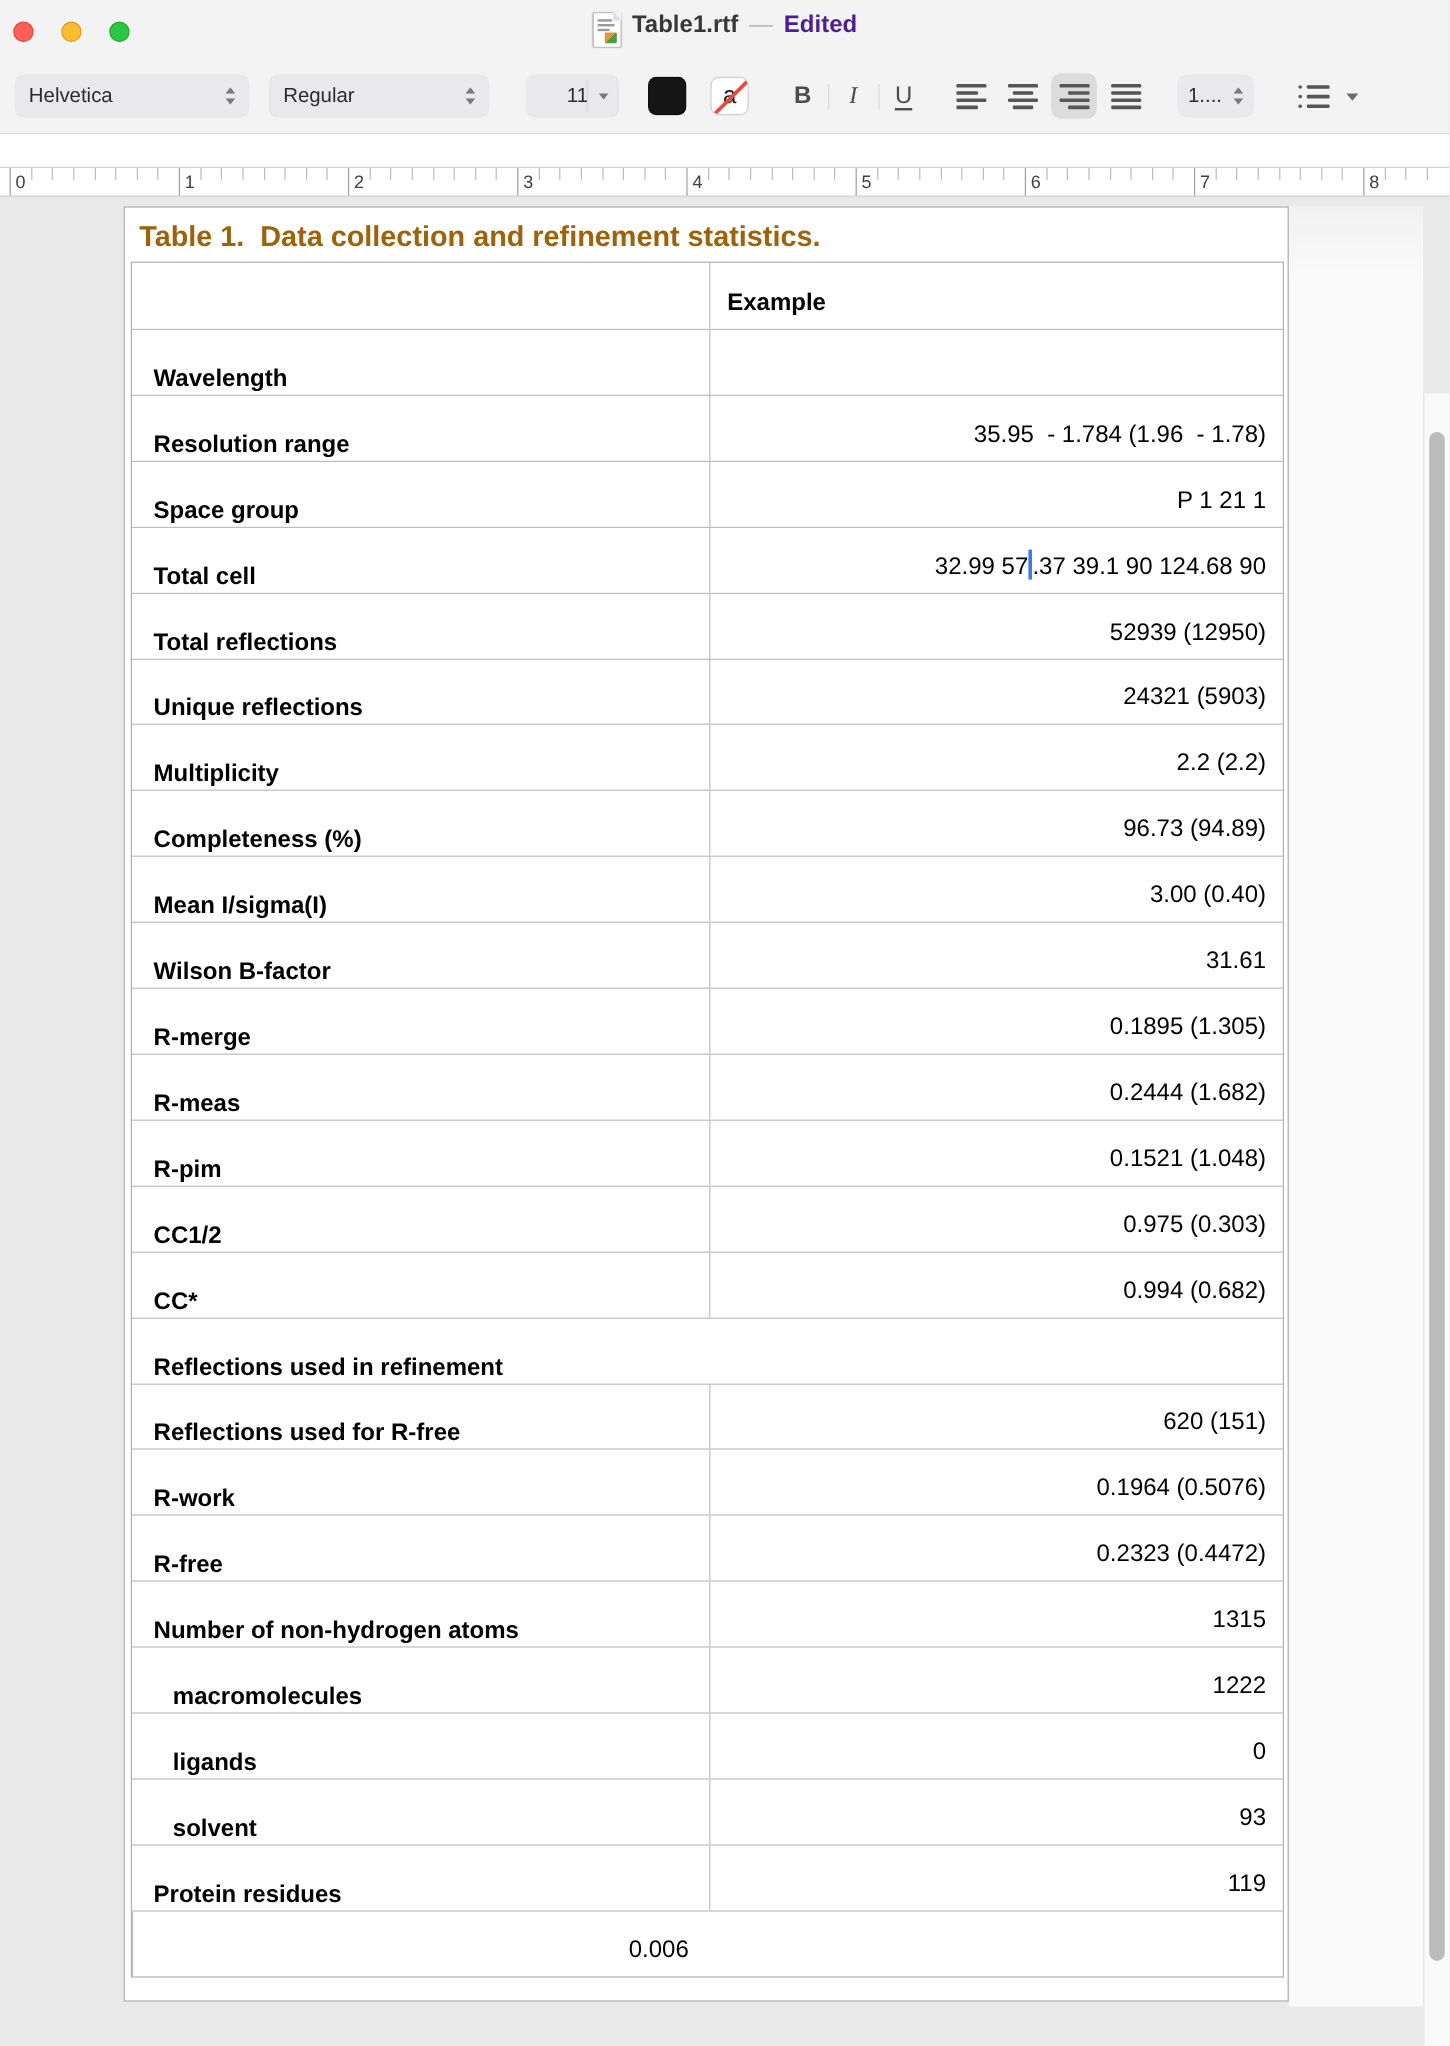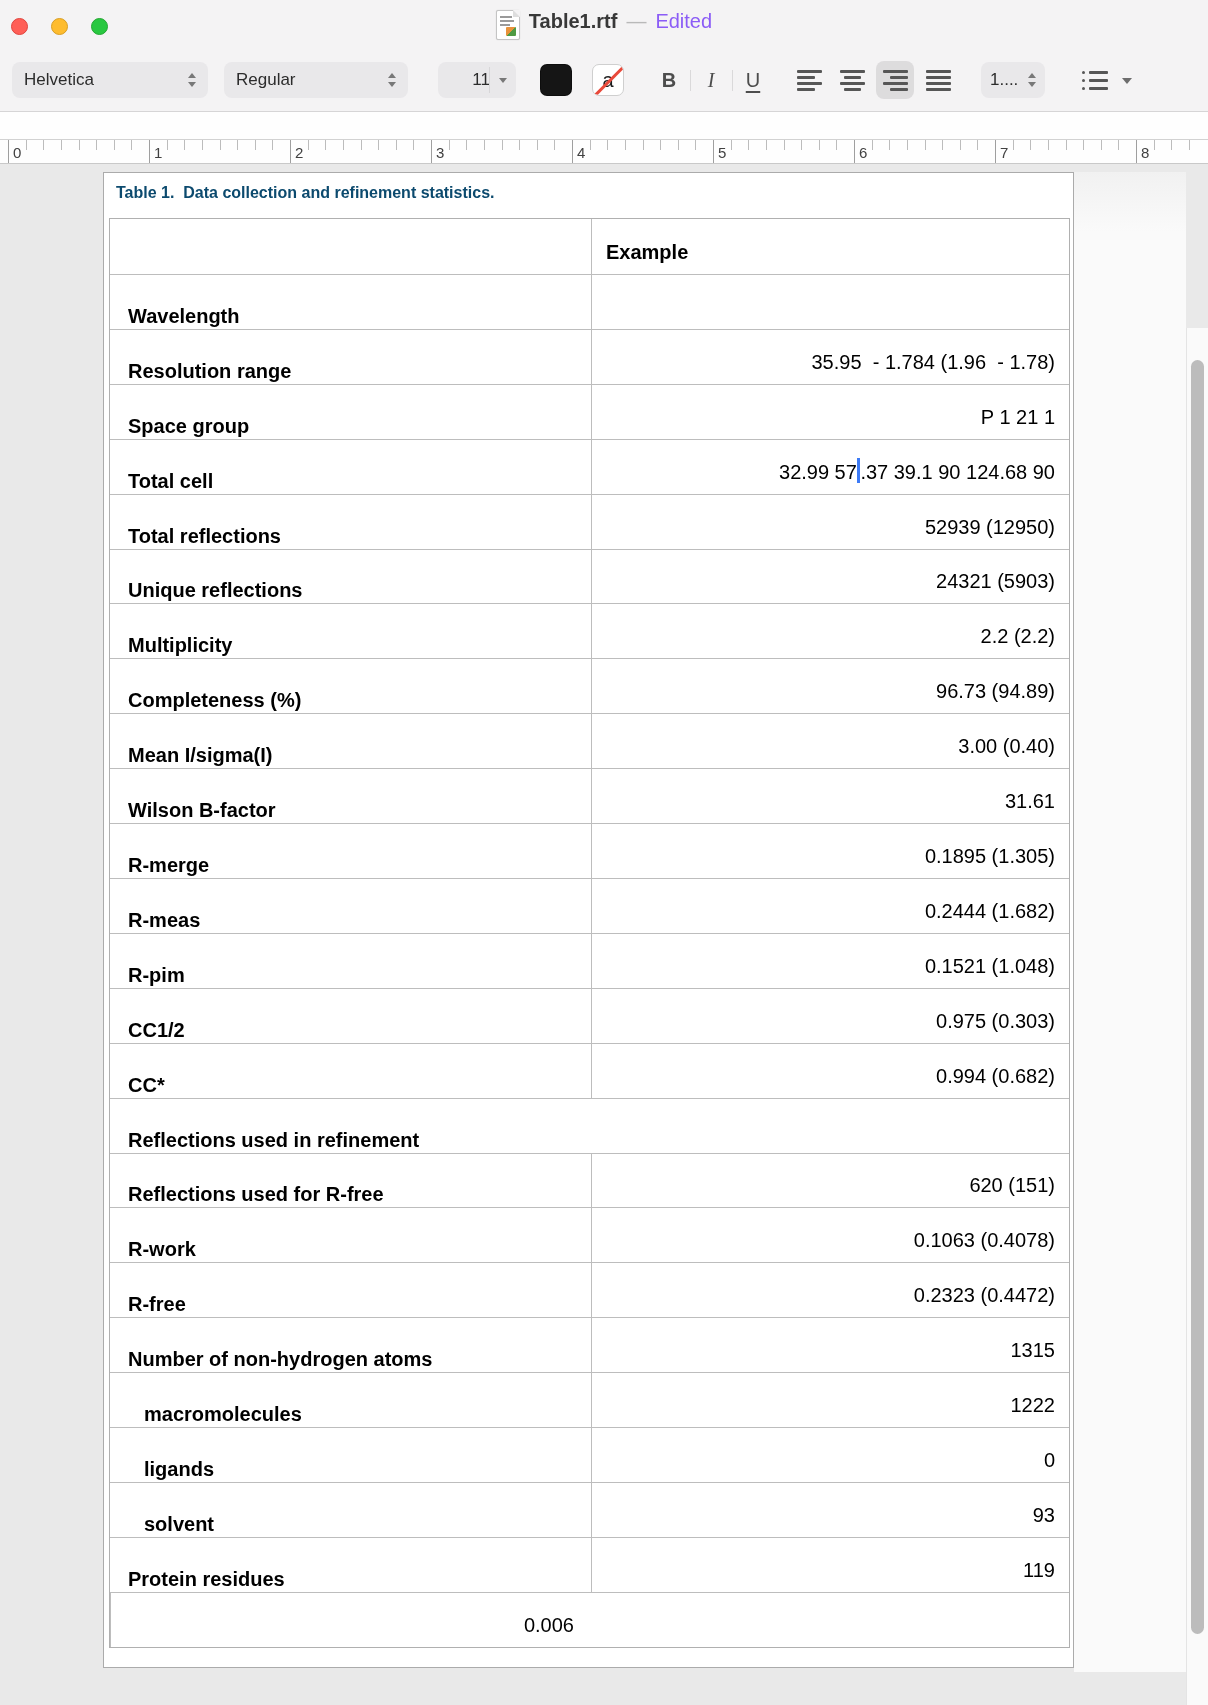--- a/index.html
+++ b/index.html
@@ -17,21 +17,21 @@
               display:flex;align-items:flex-start;justify-content:center;gap:9px;}
   .docicon{position:relative;width:22px;height:28px;background:#fff;border:1px solid #c4c4c4;
            border-radius:2px;box-shadow:0 0 1px rgba(0,0,0,.2);}
   .docicon .fold{position:absolute;right:-1px;top:-1px;width:0;height:0;
                  border-left:7px solid #dedede;border-top:7px solid #f4f3f4;}
   .docicon .ln{position:absolute;left:3px;height:2px;background:#9a9a9a;}
   .docicon .pic{position:absolute;left:9px;bottom:3px;width:10px;height:9px;
                 background:linear-gradient(135deg,#e8923a 0 50%,#4f9a43 50% 100%);border-radius:1px;}
   .title-main{font-size:20px;font-weight:700;color:#383838;}
   .title-dash{font-size:20px;color:#b9b9b9;}
-  .title-status{font-size:20px;color:#8b5cf6;}
+  .title-status{font-size:20px;color:#4c1d95;font-weight:bold;}
 
   .field{position:absolute;top:62px;height:36px;background:#e9e8ea;border-radius:8px;
          display:flex;align-items:center;box-sizing:border-box;padding:0 12px;
          color:#2c2c2c;font-size:17px;}
   .field .grow{flex:1;}
   .updown{display:flex;flex-direction:column;gap:4px;align-items:center;}
   .tri-up{width:0;height:0;border-left:4.5px solid transparent;border-right:4.5px solid transparent;
           border-bottom:5.5px solid #787878;}
   .tri-dn{width:0;height:0;border-left:4.5px solid transparent;border-right:4.5px solid transparent;
           border-top:5.5px solid #787878;}
@@ -71,21 +71,21 @@
         border-left:7px solid transparent;border-right:7px solid transparent;border-top:9px solid #757575;}
   .marker-right{position:absolute;left:1053px;top:117px;width:0;height:0;
         border-left:9px solid transparent;border-right:9px solid transparent;border-top:11px solid #8a8a8a;}
 
   
   .content{position:absolute;left:0;top:164px;width:1208px;height:1541px;background:#e9e9e9;}
   .right-light{position:absolute;left:1074px;top:8px;width:112px;height:1500px;
                background:linear-gradient(180deg,#f1f1f1,#fafafa 60px);}
   .page{position:absolute;left:103px;top:8px;width:971px;height:1496px;background:#ffffff;
         border:1px solid #ababab;box-sizing:border-box;}
-  .caption{position:absolute;left:12px;top:11px;font-size:16px;font-weight:700;color:#0c4a6e;
+  .caption{position:absolute;left:12px;top:11px;font-size:24px;font-weight:700;color:#a16207;
            white-space:pre-wrap;}
   .stats-table{position:absolute;left:5px;top:45px;width:961px;border:1px solid #b0b0b0;
                box-sizing:border-box;background:#fff;}
   .t-row{display:flex;height:53.92px;border-top:1px solid #bdbdbd;}
   .t-row.head{height:55px;border-top:none;}
   .cell{box-sizing:border-box;display:flex;align-items:flex-end;height:100%;}
   .cell.lbl{width:481px;padding-left:18px;padding-bottom:1px;font-weight:700;font-size:20px;color:#000;}
   .cell.lbl.indent{padding-left:34px;}
   .cell.val{width:478px;border-left:1px solid #bdbdbd;justify-content:flex-end;
             padding-right:14px;padding-bottom:10px;font-size:20px;color:#000;}
@@ -454,21 +454,21 @@
               </div>
               <div class="cell val">
                 <span>620 (151)</span>
               </div>
             </div>
             <div class="t-row">
               <div class="cell lbl">
                 <span>R-work</span>
               </div>
               <div class="cell val">
-                <span>0.1063 (0.4078)</span>
+                <span>0.1964 (0.5076)</span>
               </div>
             </div>
             <div class="t-row">
               <div class="cell lbl">
                 <span>R-free</span>
               </div>
               <div class="cell val">
                 <span>0.2323 (0.4472)</span>
               </div>
             </div>

